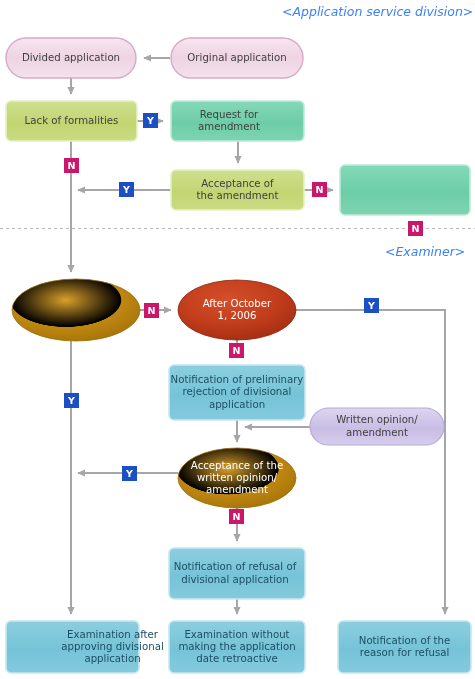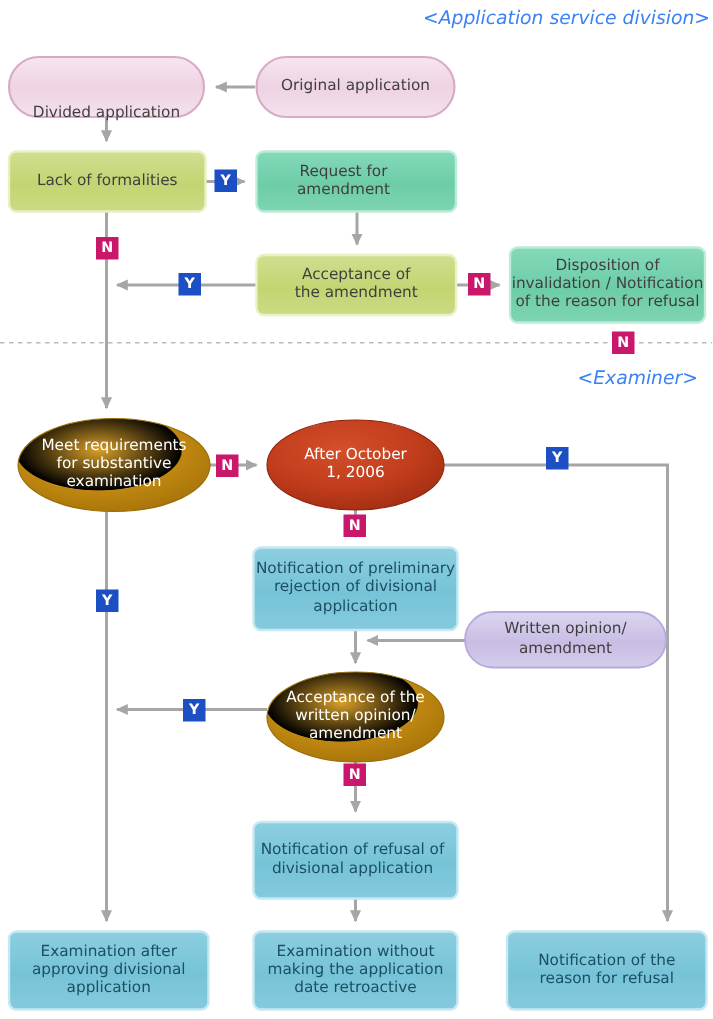--- a/index.html
+++ b/index.html
@@ -128,57 +128,51 @@
 
       <rect x="6" y="621" width="133" height="52" rx="5" ry="5" fill="url(#g-blue)" stroke="#c6e8f2" stroke-width="1.6"></rect>
       <rect x="169" y="621" width="136" height="52" rx="5" ry="5" fill="url(#g-blue)" stroke="#c6e8f2" stroke-width="1.6"></rect>
       <rect x="338" y="621" width="133" height="52" rx="5" ry="5" fill="url(#g-blue)" stroke="#c6e8f2" stroke-width="1.6"></rect>
     </g>
   </svg>
 
   <div class="hdr" style="left:282px;top:4px;">&lt;Application service division&gt;</div>
   <div class="hdr" style="left:385px;top:244px;">&lt;Examiner&gt;</div>
 
-  <div class="nodelabel t-dark" style="left:6px;top:38px;width:130px;height:40px;margin-top:18px;">
+  <div class="nodelabel t-dark" style="left:6px;top:38px;width:130px;height:40px;">
       <span>Divided application</span>
     </div>
   <div class="nodelabel t-dark" style="left:6px;top:101px;width:131px;height:40px;">
       <span>Lack of formalities</span>
     </div>
   <div class="nodelabel t-dark" style="left:171px;top:38px;width:132px;height:40px;">
       <span>Original application</span>
     </div>
   <div class="nodelabel t-dark" style="left:171px;top:101px;width:116px;height:40px;">
       <span>Request for amendment</span>
     </div>
   <div class="nodelabel t-dark" style="left:171px;top:170px;width:133px;height:40px;">
       <span>Acceptance of<br>the amendment</span>
     </div>
-  <div class="nodelabel t-dark" style="left:340px;top:165px;width:130px;height:50px;">
-      <span>Disposition of<br>invalidation / Notification<br>of the reason for refusal</span>
-    </div>
-  <div class="nodelabel t-white" style="left:12px;top:279px;width:128px;height:62px;">
-      <span>Meet requirements<br>for substantive<br>examination</span>
-    </div>
   <div class="nodelabel t-white" style="left:178px;top:280px;width:118px;height:60px;">
       <span>After October<br>1, 2006</span>
     </div>
   <div class="nodelabel t-blue" style="left:169px;top:365px;width:136px;height:55px;">
       <span>Notification of preliminary<br>rejection of divisional<br>application</span>
     </div>
   <div class="nodelabel t-dark" style="left:310px;top:408px;width:134px;height:37px;">
       <span>Written opinion/<br>amendment</span>
     </div>
   <div class="nodelabel t-white" style="left:178px;top:448px;width:118px;height:60px;">
       <span>Acceptance of the<br>written opinion/<br>amendment</span>
     </div>
   <div class="nodelabel t-blue" style="left:169px;top:548px;width:132px;height:51px;">
       <span>Notification of refusal of<br>divisional application</span>
     </div>
-  <div class="nodelabel t-blue" style="left:6px;top:621px;width:133px;height:52px;">
+  <div class="nodelabel t-blue" style="left:6px;top:621px;width:133px;height:52px;padding-left:40px;">
       <span>Examination after<br>approving divisional<br>application</span>
     </div>
   <div class="nodelabel t-blue" style="left:169px;top:621px;width:136px;height:52px;border-radius:11px;">
       <span>Examination without<br>making the application<br>date retroactive</span>
     </div>
   <div class="nodelabel t-blue" style="left:338px;top:621px;width:133px;height:52px;">
       <span>Notification of the<br>reason for refusal</span>
     </div>
 
   <div class="badge y" style="left:143px;top:113px;">

